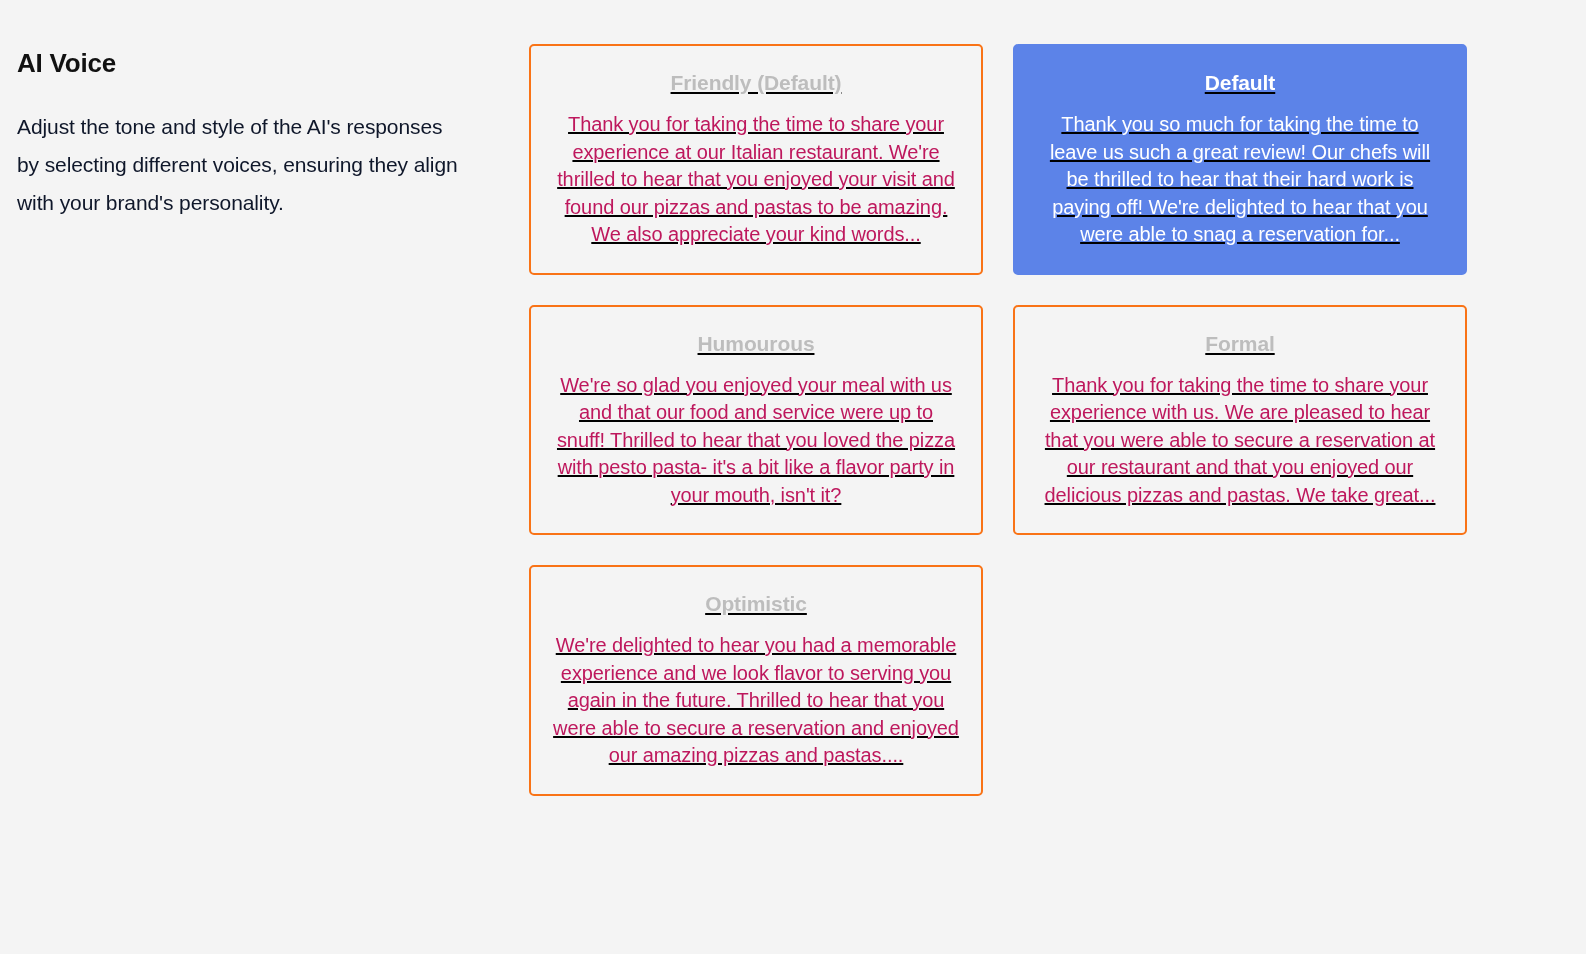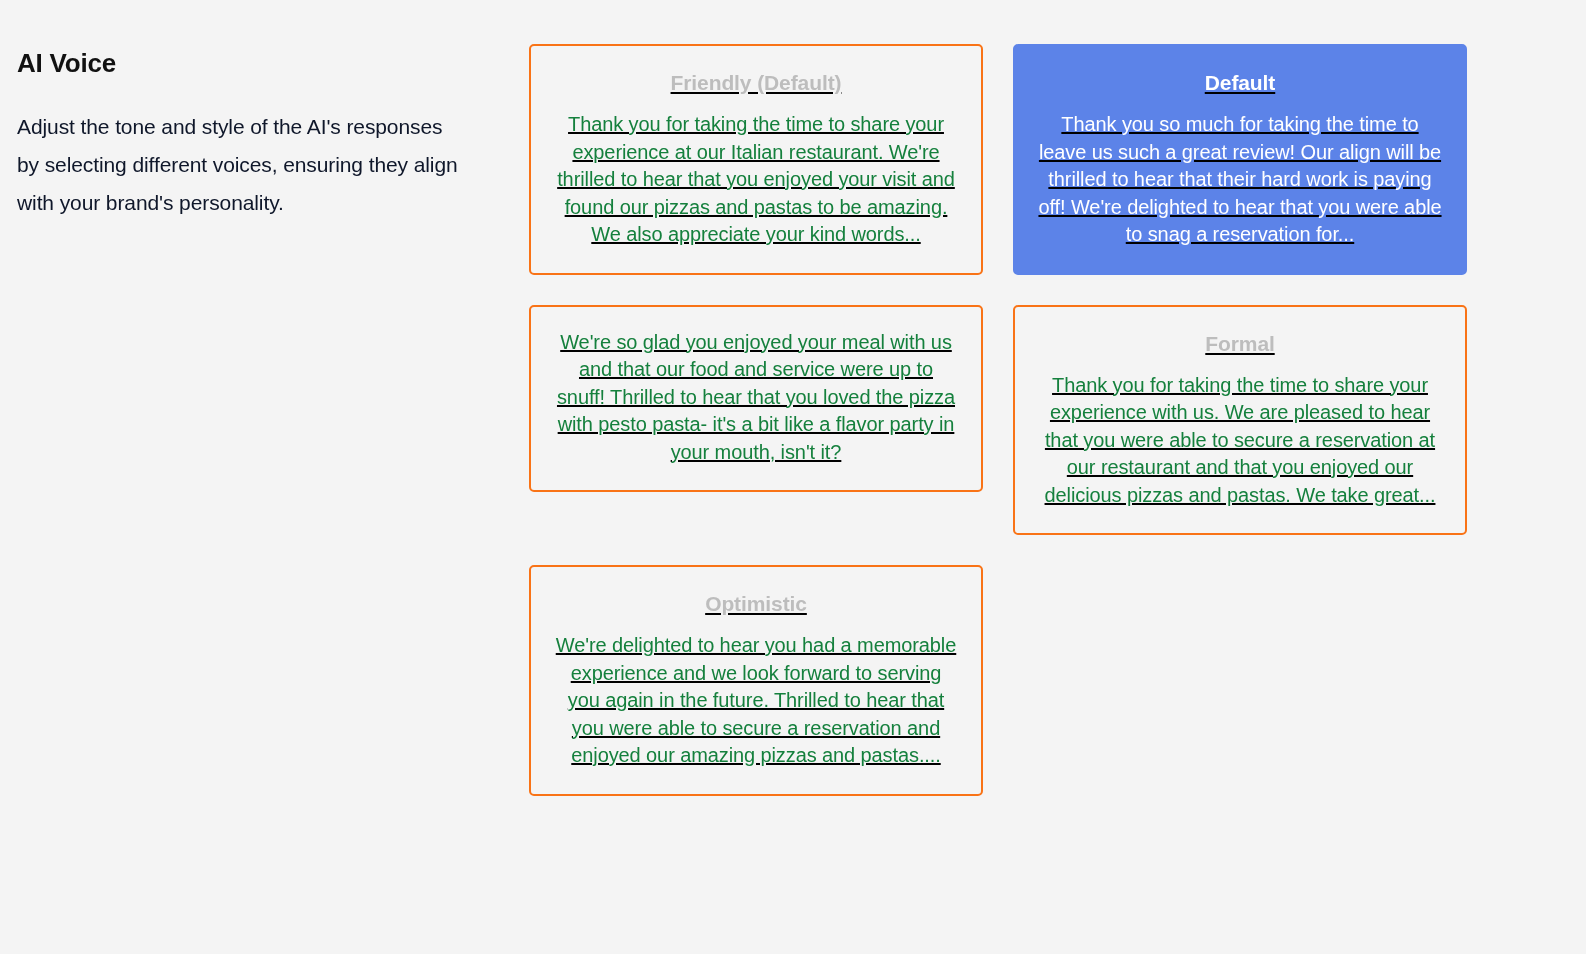--- a/index.html
+++ b/index.html
@@ -77,21 +77,21 @@
     font-weight: bold;
     color: #bdbdbd;
     line-height: 30px;
     letter-spacing: -0.1px;
     margin-bottom: 13px;
   }
 
   .voice-sample {
     font-size: 20px;
     font-weight: 400;
-    color: #15803d;
+    color: #be185d;
     line-height: 27.5px;
     letter-spacing: -0.1px;
   }
 
   .voice-card.selected .voice-title,
   .voice-card.selected .voice-sample { color: #ffffff; }
 
   
   .voice-card:nth-child(1) { grid-column: 1; grid-row: 1; }
   .voice-card:nth-child(2) { grid-column: 2; grid-row: 1; }
@@ -111,31 +111,32 @@
 
   <div class="voice-grid">
 
     <div class="voice-card">
       <div class="voice-title">Friendly (Default)</div>
       <div class="voice-sample">Thank you for taking the time to share your experience at our Italian restaurant. We're thrilled to hear that you enjoyed your visit and found our pizzas and pastas to be amazing. We also appreciate your kind words...</div>
     </div>
 
     <div class="voice-card selected">
       <div class="voice-title">Default</div>
-      <div class="voice-sample">Thank you so much for taking the time to leave us such a great review! Our align will be thrilled to hear that their hard work is paying off! We're delighted to hear that you were able to snag a reservation for...</div>
+      <div class="voice-sample">Thank you so much for taking the time to leave us such a great review! Our chefs will be thrilled to hear that their hard work is paying off! We're delighted to hear that you were able to snag a reservation for...</div>
     </div>
 
     <div class="voice-card">
+      <div class="voice-title">Humourous</div>
       <div class="voice-sample">We're so glad you enjoyed your meal with us and that our food and service were up to snuff! Thrilled to hear that you loved the pizza with pesto pasta- it's a bit like a flavor party in your mouth, isn't it?</div>
     </div>
 
     <div class="voice-card">
       <div class="voice-title">Formal</div>
       <div class="voice-sample">Thank you for taking the time to share your experience with us. We are pleased to hear that you were able to secure a reservation at our restaurant and that you enjoyed our delicious pizzas and pastas. We take great...</div>
     </div>
 
     <div class="voice-card">
       <div class="voice-title">Optimistic</div>
-      <div class="voice-sample">We're delighted to hear you had a memorable experience and we look forward to serving you again in the future. Thrilled to hear that you were able to secure a reservation and enjoyed our amazing pizzas and pastas....</div>
+      <div class="voice-sample">We're delighted to hear you had a memorable experience and we look flavor to serving you again in the future. Thrilled to hear that you were able to secure a reservation and enjoyed our amazing pizzas and pastas....</div>
     </div>
 
   </div>
 </div>
 
 </body></html>

